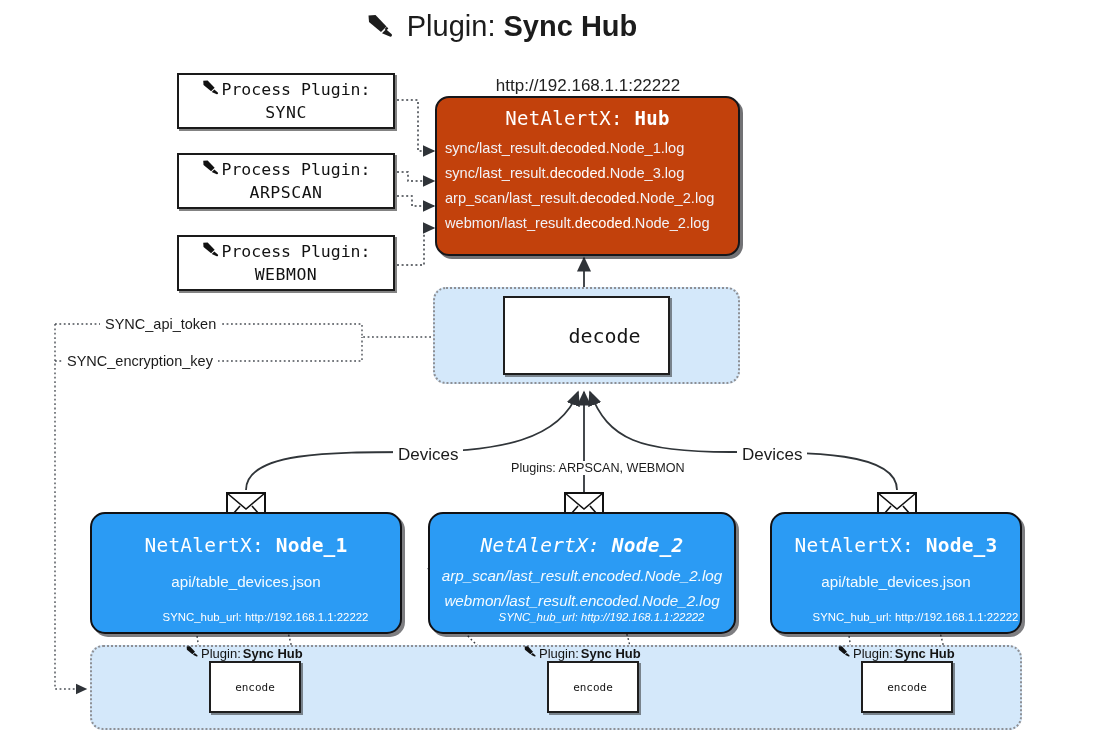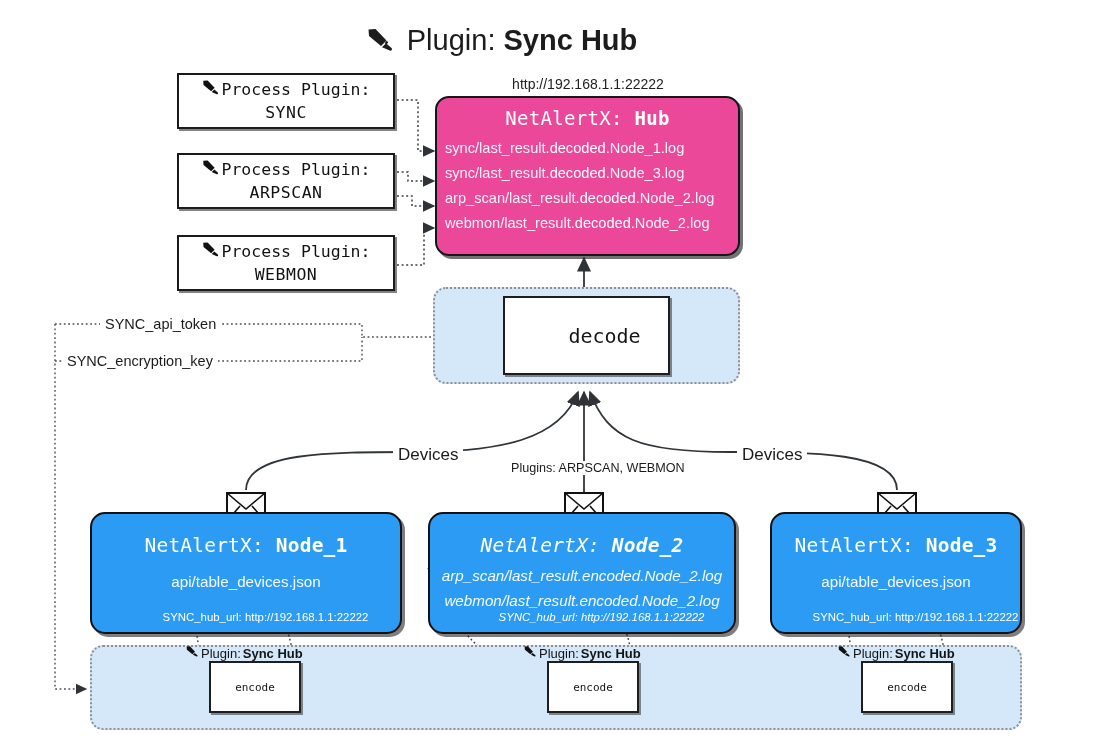--- a/index.html
+++ b/index.html
@@ -6,46 +6,46 @@
   body{
     width:1117px;height:754px;position:relative;overflow:hidden;
     font-family:"Liberation Sans", sans-serif;color:#1a1a1a;
   }
   #canvas{position:absolute;inset:0;width:1117px;height:754px;}
   svg.layer{position:absolute;left:0;top:0;width:1117px;height:754px;pointer-events:none;}
   .node{position:absolute;box-sizing:border-box;}
 
   
   #title{
-    left:0;top:24px;width:1002px;text-align:center;
+    left:0;top:10px;width:1002px;text-align:center;
     font-size:29px;color:#1c1c1c;
   }
   #title .plug{display:inline-block;vertical-align:-3px;margin-right:4px;}
   #title .bold{font-weight:bold;}
 
   #hub-url{
     left:468px;top:76px;width:240px;text-align:center;
-    font-size:14px;color:#222;
+    font-size:17px;color:#222;
   }
 
   
   .pp-box{
     width:218px;height:56px;background:#fff;border:2px solid #1a1a1a;
     box-shadow:2px 2px 0 rgba(30,30,30,.55);
     display:flex;flex-direction:column;align-items:center;justify-content:center;
     font-family:"DejaVu Sans Mono","Liberation Mono",monospace;
     font-size:16.5px;line-height:1.32;color:#121212;
   }
   .pp-box .l1{display:flex;align-items:center;gap:1px;white-space:nowrap;}
   .pp-box .l2{letter-spacing:.5px;}
 
   
   #hub{
     left:435px;top:96px;width:305px;height:160px;
-    background:#ec4899;border:2px solid #16161a;border-radius:14px;
+    background:#c2410c;border:2px solid #16161a;border-radius:14px;
     box-shadow:3px 3px 0 rgba(20,20,25,.6);
     padding-top:9px;box-sizing:border-box;
   }
   #hub .hub-title{
     text-align:center;color:#ffffff;
     font-family:"DejaVu Sans Mono","Liberation Mono",monospace;
     font-size:19px;letter-spacing:.3px;margin-bottom:7px;
   }
   #hub .hub-title b{font-weight:bold;}
   #hub .logline{

